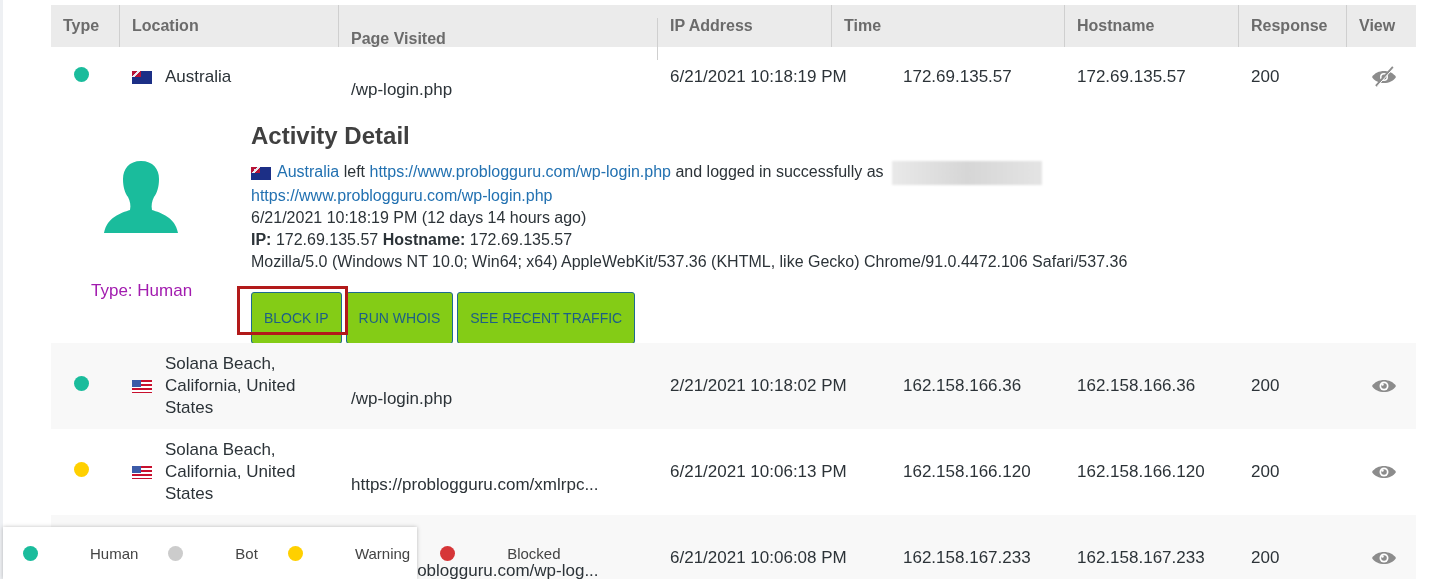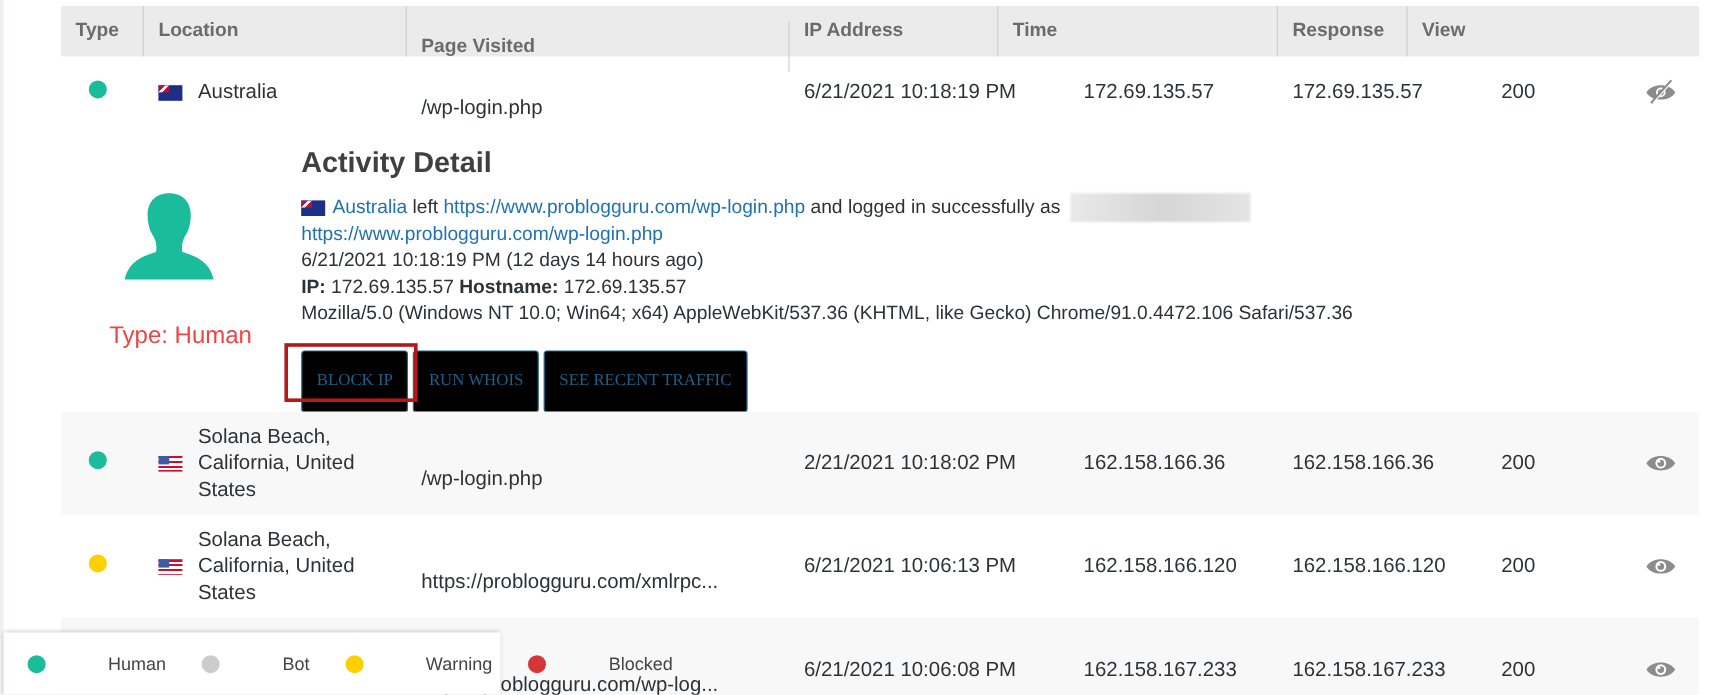--- a/index.html
+++ b/index.html
@@ -42,30 +42,30 @@
   .flag-au { background: #1c2f86; }
   .flag-au::before { content: ""; position: absolute; left: 0; top: 0; width: 9px; height: 6px; background: linear-gradient(135deg, #c8102e 0 40%, #fff 40% 60%, #c8102e 60%); opacity: .9; }
   .flag-us { background: repeating-linear-gradient(#c8102e 0 2px, #fff 2px 4px); }
   .flag-us::before { content: ""; position: absolute; left: 0; top: 0; width: 9px; height: 7px; background: #3c5ba8; }
   .loc-text { line-height: 22px; }
   .eye { width: 30px; height: 22px; display: flex; align-items: center; justify-content: center; margin-left: 10px; }
   .detail {
     position: absolute; left: 51px; top: 107px; width: 1365px; height: 236px; background: #fff;
   }
   .avatar { position: absolute; left: 50px; top: 48px; }
-  .type-label { position: absolute; left: 40px; top: 162px; font-size: 20px; color: #ef4444; }
+  .type-label { position: absolute; left: 40px; top: 174px; font-size: 17px; color: #a21caf; }
   .detail-body { position: absolute; left: 200px; top: 18px; font-size: 16px; line-height: 22px; }
   .detail-title { font-size: 24px; font-weight: bold; margin: 0 0 14px 0; color: #404040; }
   .link { color: #2271b1; text-decoration: none; }
   .blur { display: inline-block; width: 150px; height: 24px; vertical-align: middle; background: linear-gradient(90deg, #e9e9e9, #d6d6d6 50%, #e4e4e4); filter: blur(1px); margin-left: 4px; }
   .flag-inline { width: 20px; height: 13px; display: inline-block; vertical-align: middle; margin-right: 6px; position: relative; overflow: hidden; }
   .buttons { position: absolute; left: 200px; top: 185px; display: flex; gap: 4px; }
   .btn {
-    height: 52px; padding: 0 12px; border: 1px solid #1d6a8f; border-radius: 3px; background: #000000;
-    color: #1d5f86; font-size: 14px; font-family: Liberation Serif, serif; cursor: pointer;
+    height: 52px; padding: 0 12px; border: 1px solid #1d6a8f; border-radius: 3px; background: #84cc16;
+    color: #1d5f86; font-size: 14px; font-family: Liberation Sans, sans-serif; cursor: pointer;
   }
   .highlight { position: absolute; left: -14px; top: -6px; width: 110px; height: 45px; border: 3px solid #b21a1a; pointer-events: none; }
   .legend {
     position: absolute; left: 3px; top: 527px; width: 414px; height: 52px; background: #fff;
     box-shadow: 0 0 4px rgba(0,0,0,.25); display: flex; align-items: center; padding-left: 20px; gap: 0;
   }
   .legend-item { display: flex; align-items: center; font-size: 15px; color: #444; margin-right: 30px; gap: 44px; }
   .legend-item .ldot { width: 15px; height: 15px; border-radius: 50%; margin-right: 8px; }
 </style>
 </head>
@@ -73,20 +73,21 @@
 
 <div class="left-edge"></div>
 
 <div class="table">
   <div class="row header-row">
     <div class="cell c-type">Type</div>
     <div class="cell c-loc">Location</div>
     <div class="cell c-page">Page Visited</div>
     <div class="cell c-ip">IP Address</div>
     <div class="cell c-time">Time</div>
+    <div class="cell c-host">Hostname</div>
     <div class="cell c-resp">Response</div>
     <div class="cell c-view">View</div>
   </div>
 
   <div class="row data-row">
     <div class="cell c-type"><span class="dot" style="background:#1abc9c"></span></div>
     <div class="cell c-loc loc-wrap">
       <span class="flag flag-au"></span>
       <span class="loc-text">Australia</span>
     </div>

